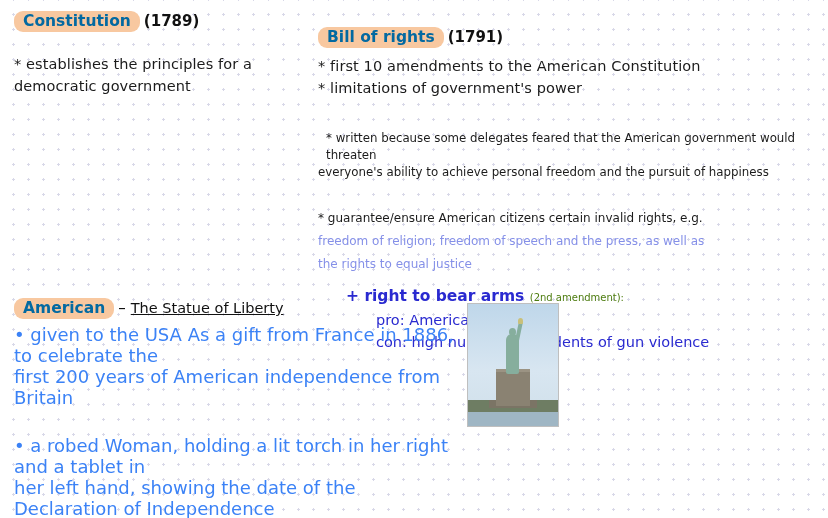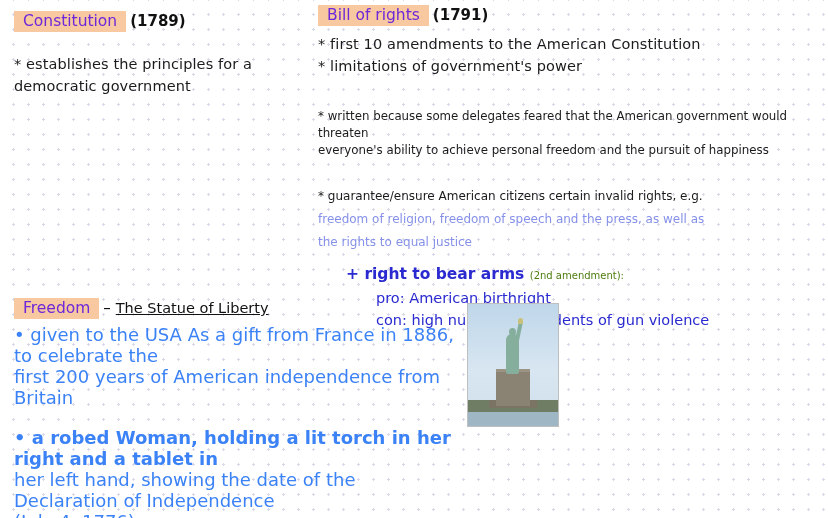--- a/index.html
+++ b/index.html
@@ -20,25 +20,25 @@
   }
   .page {
     position: absolute;
     inset: 0;
   }
   .block {
     position: absolute;
   }
   .hl {
     background: #f8c8a0;
-    border-radius: 0;
+    border-radius: 9px;
     padding: 1px 9px 2px 9px;
     display: inline-block;
-    color: #6d28d9;
-    font-weight: normal;
+    color: #0369a1;
+    font-weight: bold;
   }
   .hdr-line {
     font-size: 15.5px;
     color: #111;
     white-space: nowrap;
   }
   .hdr-year {
     font-weight: bold;
     font-size: 15px;
     margin-left: 4px;
@@ -180,51 +180,51 @@
 <div class="page">
 
   <div class="block" style="left:14px; top:11px;">
     <div class="hdr-line">
       <span class="hl">Constitution</span><span class="hdr-year">(1789)</span>
     </div>
     <div class="bullet" style="margin-top:21px;">* establishes the principles for a</div>
     <div class="bullet">democratic government</div>
   </div>
 
-  <div class="block" style="left:318px; top:5px; width:500px;">
+  <div class="block" style="left:318px; top:27px; width:500px;">
     <div class="hdr-line">
       <span class="hl">Bill of rights</span><span class="hdr-year">(1791)</span>
     </div>
     <div class="bullet" style="margin-top:7px;">* first 10 amendments to the American Constitution</div>
     <div class="bullet">* limitations of government's power</div>
 
-    <div class="small" style="margin-top:31px; width:480px;">* written because some delegates feared that the American government would threaten</div>
+    <div class="small" style="margin-top:31px; width:480px;margin-left:8px;">* written because some delegates feared that the American government would threaten</div>
     <div class="small">everyone's ability to achieve personal freedom and the pursuit of happiness</div>
 
     <div class="big-star" style="margin-top:26px;">* guarantee/ensure American citizens certain invalid rights, e.g.</div>
     <div class="blue-soft">freedom of religion, freedom of speech and the press, as well as</div>
     <div class="blue-soft">the rights to equal justice</div>
 
     <div class="blue-strong" style="margin-top:9px; margin-left:28px;">
       <span>+ right to bear arms</span>
       <span class="reg">(2nd amendment):</span>
     </div>
     <div class="blue-sub" style="margin-left:58px;">pro: American birthright</div>
     <div class="blue-sub" style="margin-left:58px;">con: high number of incidents of gun violence</div>
   </div>
 
   <div class="block" style="left:14px; top:298px; width:450px;">
     <div class="hdr-line">
-      <span class="hl">Freedom</span><span class="hdr-year" style="font-weight:normal;">–</span>
+      <span class="hl">American</span><span class="hdr-year" style="font-weight:normal;">–</span>
       <span class="underline" style="font-size:14.5px;margin-top:48px;">The Statue of Liberty</span>
     </div>
     <div class="dot-item" style="margin-top:5px;">• given to the USA As a gift from France in 1886, to celebrate the</div>
     <div class="dot-item">first 200 years of American independence from Britain</div>
 
-    <div class="dot-item" style="margin-top:19px;font-weight:bold;">• a robed Woman, holding a lit torch in her right and a tablet in</div>
+    <div class="dot-item" style="margin-top:27px;">• a robed Woman, holding a lit torch in her right and a tablet in</div>
     <div class="dot-item">her left hand, showing the date of the Declaration of Independence</div>
     <div class="dot-item">(July 4, 1776)</div>
 
     <div class="pink" style="margin-top:21px;">• Symbolizes enlightenment, independence, liberty and freedom</div>
 
   </div>
 
   <div class="statue-frame">
     <div class="statue-sky"></div>
     <div class="statue-water"></div>

